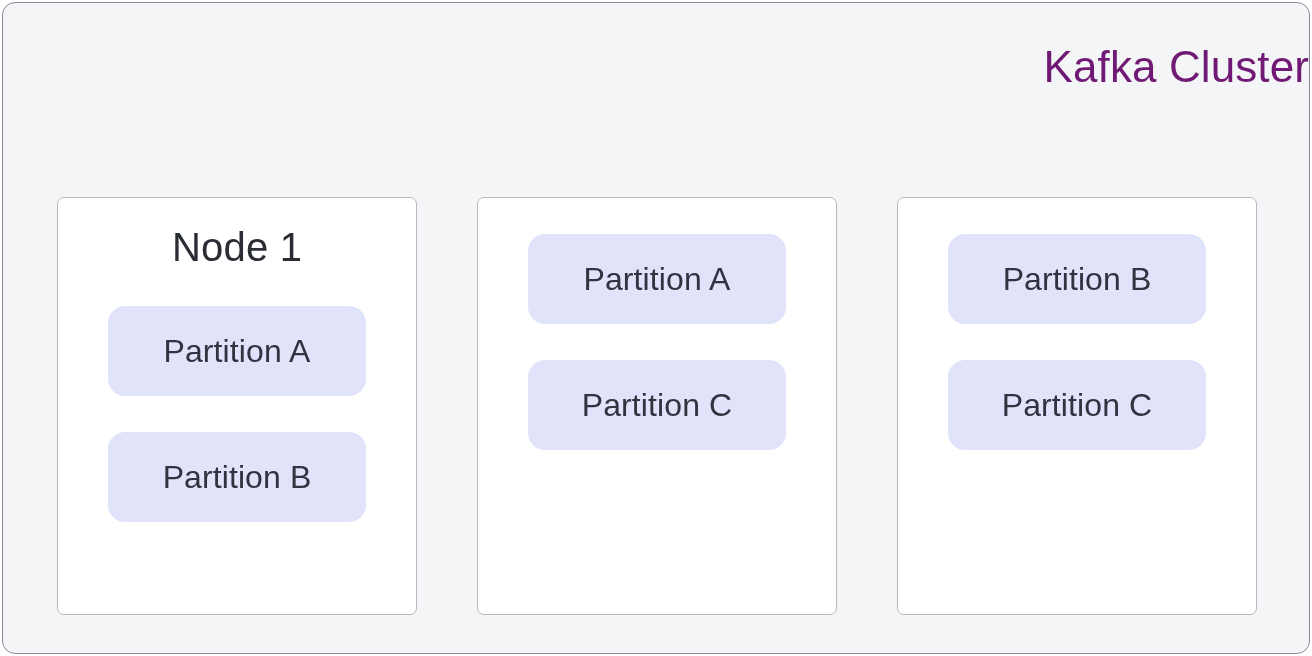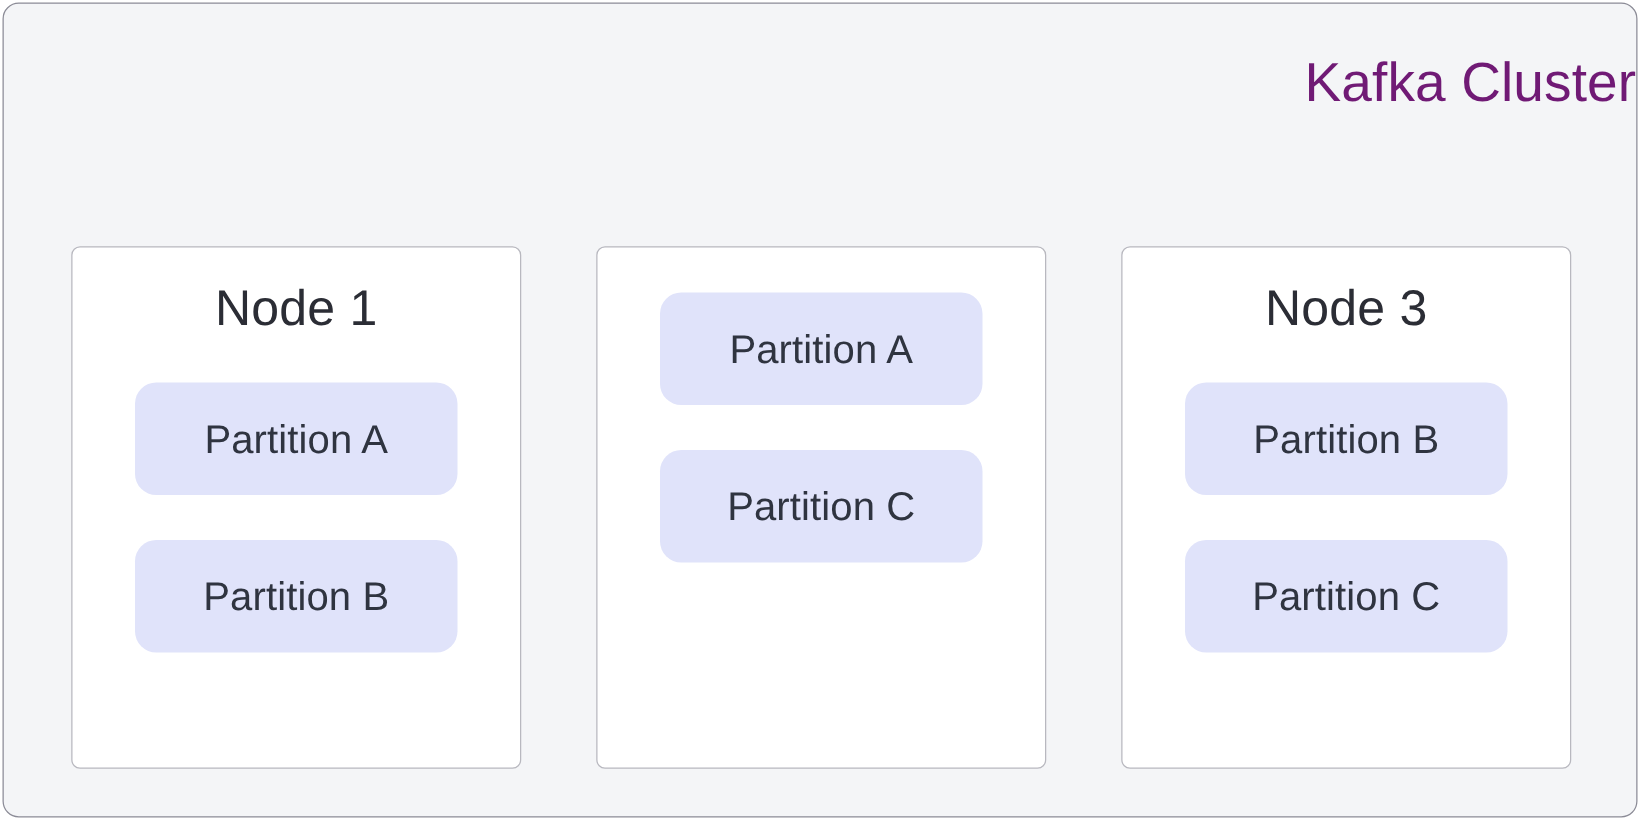--- a/index.html
+++ b/index.html
@@ -116,21 +116,20 @@
     </div>
 
     <div class="node-card">
       <div class="partition-list">
         <div class="partition-pill">Partition A</div>
         <div class="partition-pill">Partition C</div>
       </div>
     </div>
 
     <div class="node-card">
-      <div class="node-title">Node 3</div>
       <div class="partition-list">
         <div class="partition-pill">Partition B</div>
         <div class="partition-pill">Partition C</div>
       </div>
     </div>
 
   </div>
 </div>
 
 </body></html>

